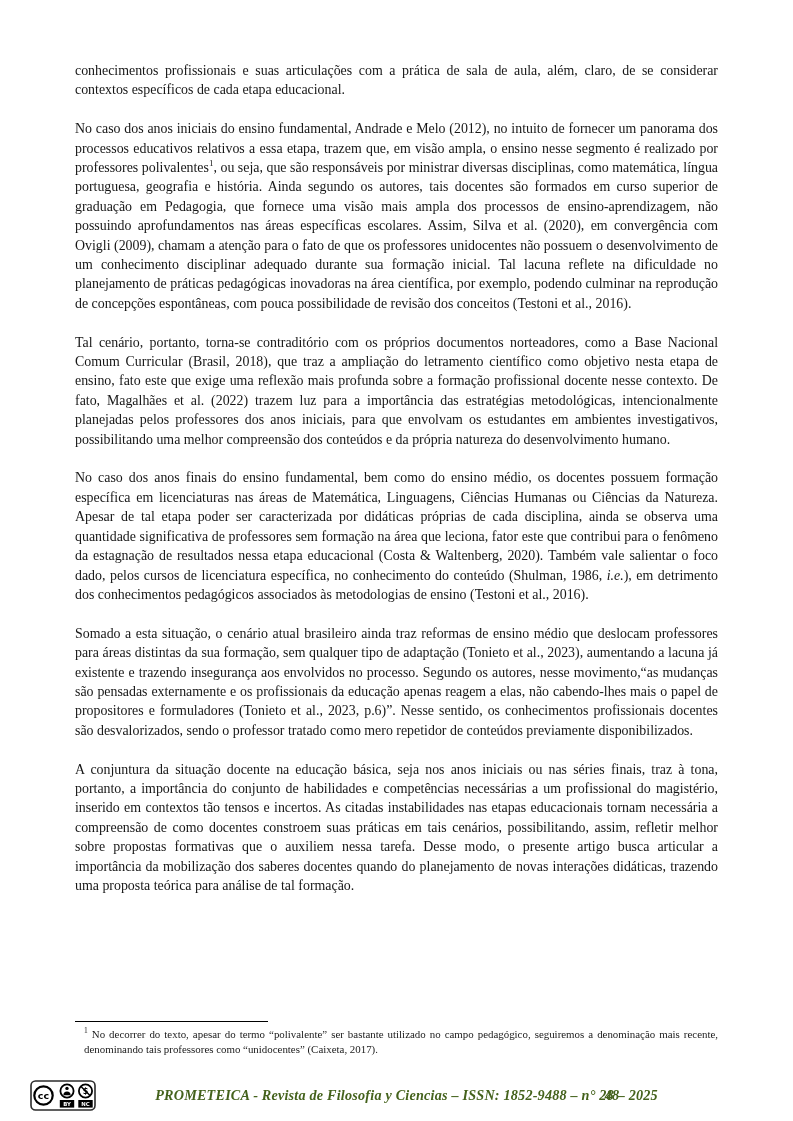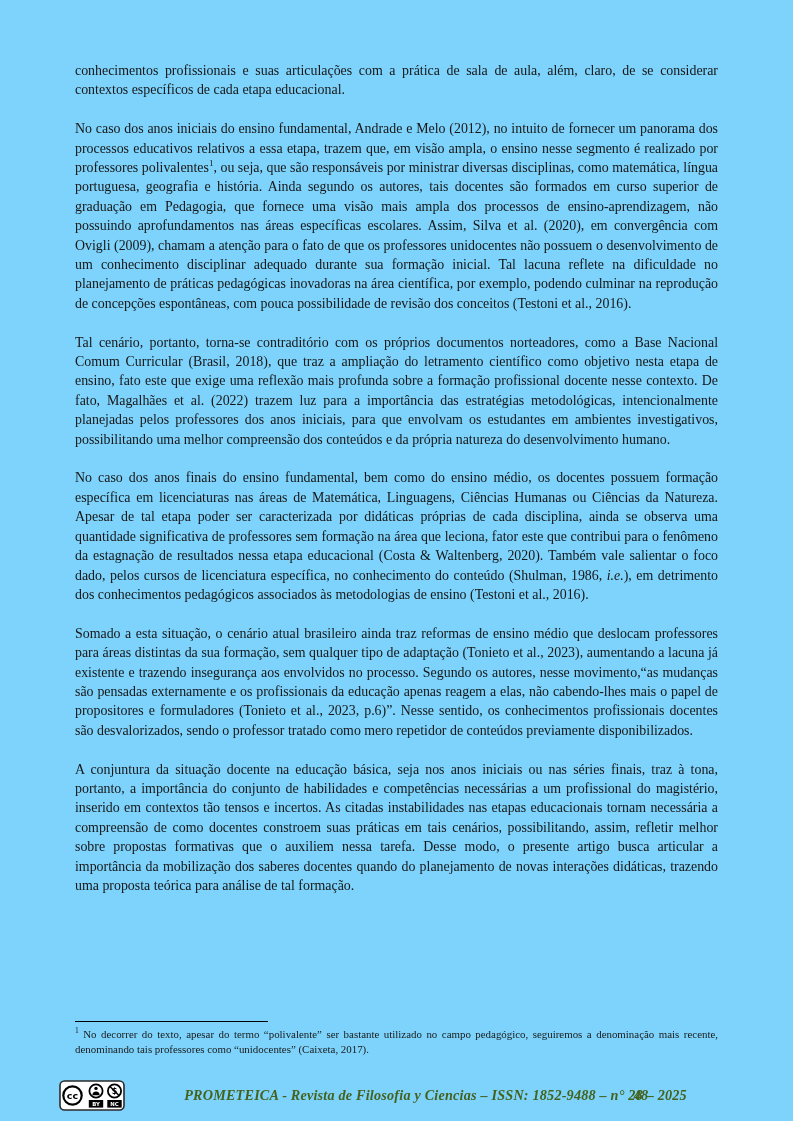--- a/index.html
+++ b/index.html
@@ -1,20 +1,20 @@
 <!DOCTYPE html>
 <html><head>
 <meta charset="utf-8">
 <style>
   html,body{margin:0;padding:0;background:#e9e9e9;}
   .page{
     position:relative;
     width:793px;height:1121px;
     margin:0 auto;
-    background:#7dd3fc;
+    background:#ffffff;
     overflow:hidden;
     font-family:"Liberation Serif", serif;
     color:#161616;
     box-shadow:0 0 4px rgba(0,0,0,.2);
   }
   .content{
     position:absolute;
     left:75px;top:61px;width:643px;
     font-size:13.9px;line-height:19.4px;
     text-align:justify;
@@ -24,24 +24,24 @@
     font-size:9px;line-height:0;vertical-align:super;
   }
   .latin{}
   .footnote{
     position:absolute;left:75px;top:1021px;width:643px;
   }
   .fn-rule{
     width:193px;height:0;border-top:1.7px solid #000;margin:0 0 5px 0;
   }
   .fn-text{
-    font-size:10.9px;line-height:14.6px;text-align:justify;color:#191919;
+    font-size:10.9px;line-height:14.6px;text-align:justify;color:#191919;margin-left:9px;
   }
   .fn-text sup{font-size:7.5px;line-height:0;}
-  .footer{position:absolute;left:0;top:1078px;width:683px;height:40px;margin-left:29px;}
+  .footer{position:absolute;left:0;top:1078px;width:683px;height:40px;}
   .cc-badge{position:absolute;left:30px;top:2px;width:66px;height:31px;cursor:pointer;}
   .journal-line{
     position:absolute;left:85px;width:643px;top:9px;
     text-align:center;
     font-size:14.2px;font-weight:bold;font-style:italic;
     color:#44621c;
     letter-spacing:.2px;
     white-space:nowrap;
   }
   .page-num{

